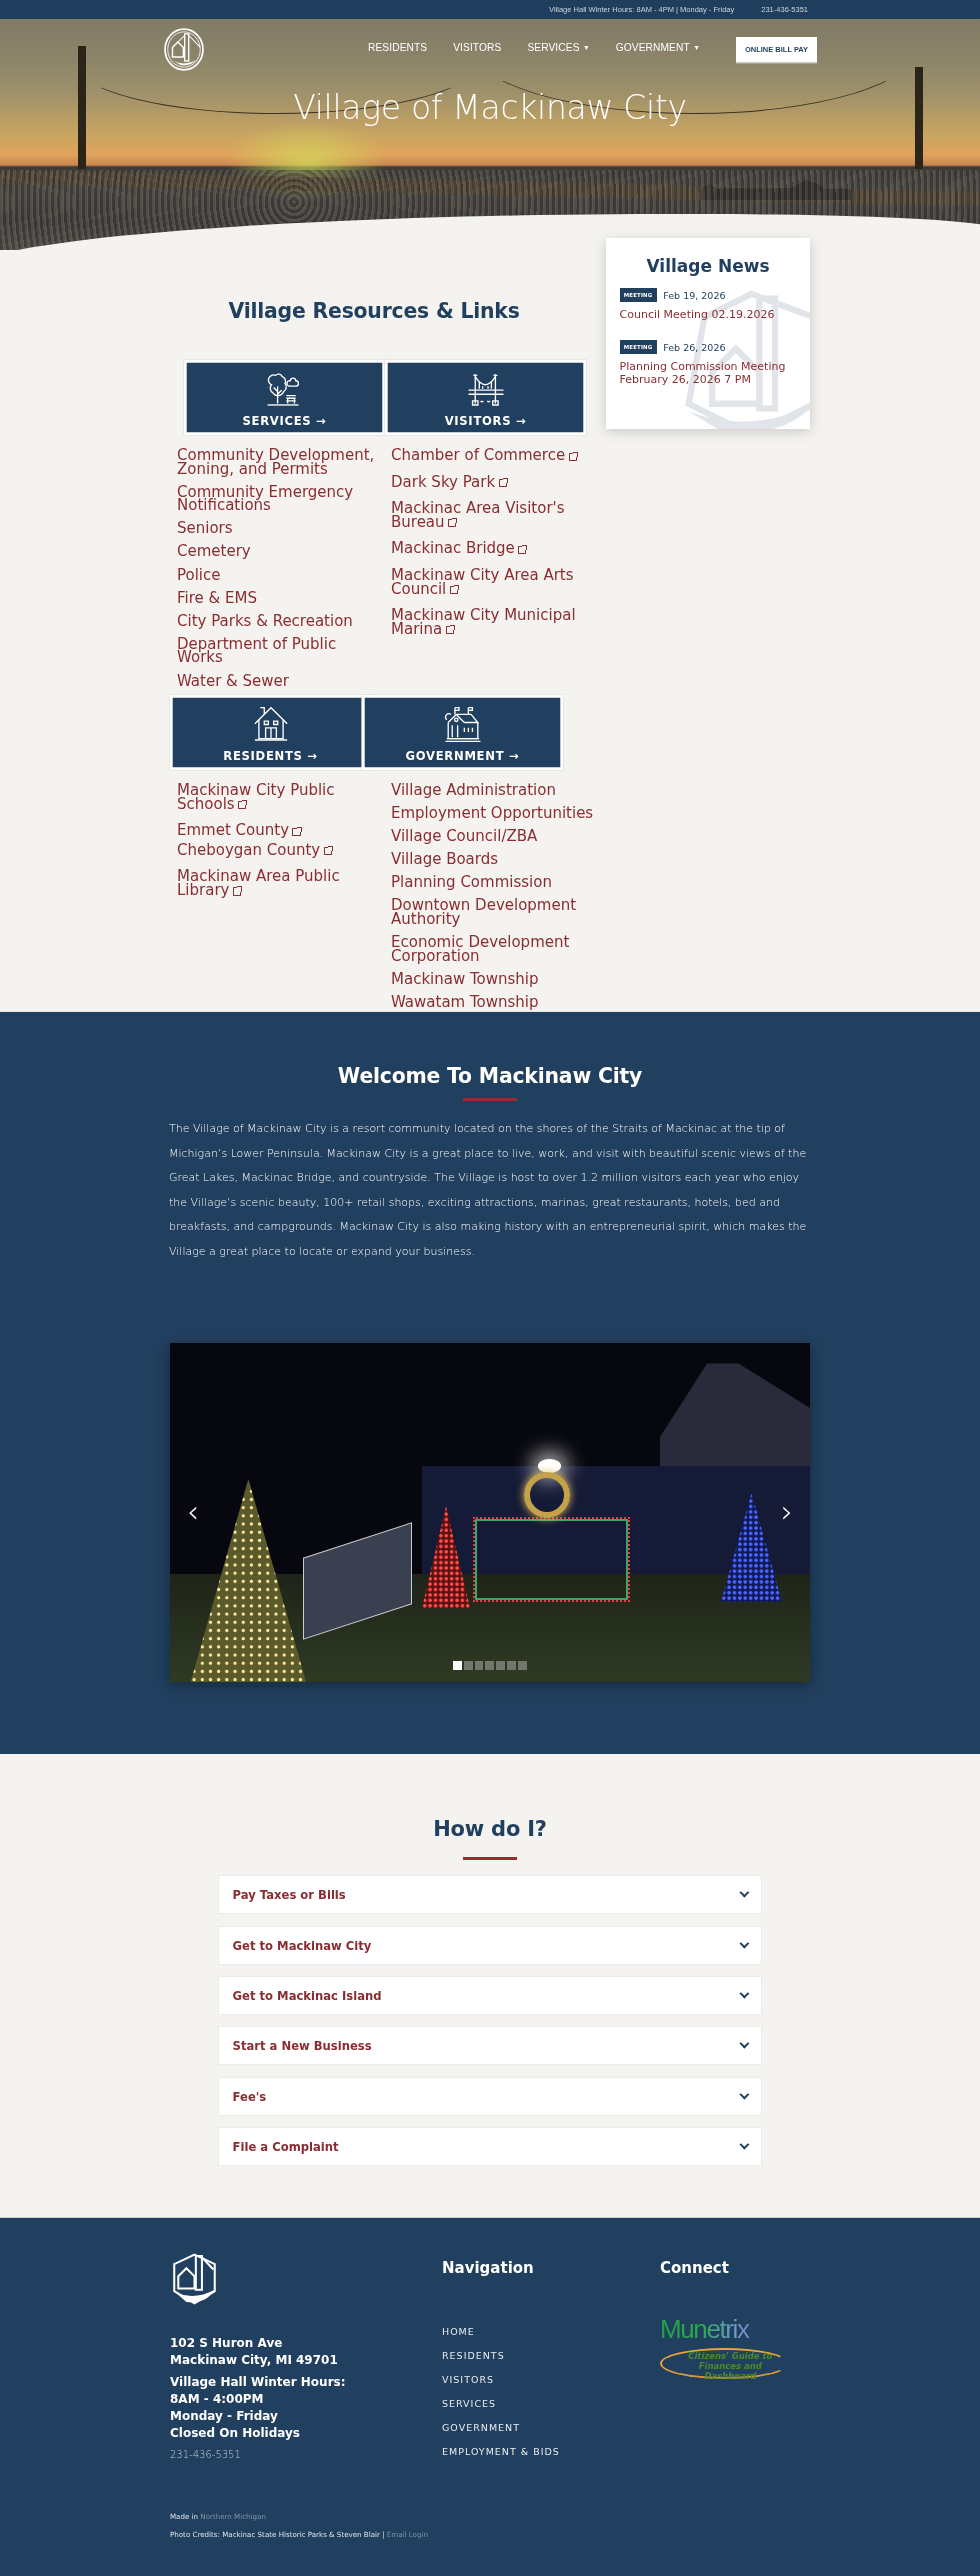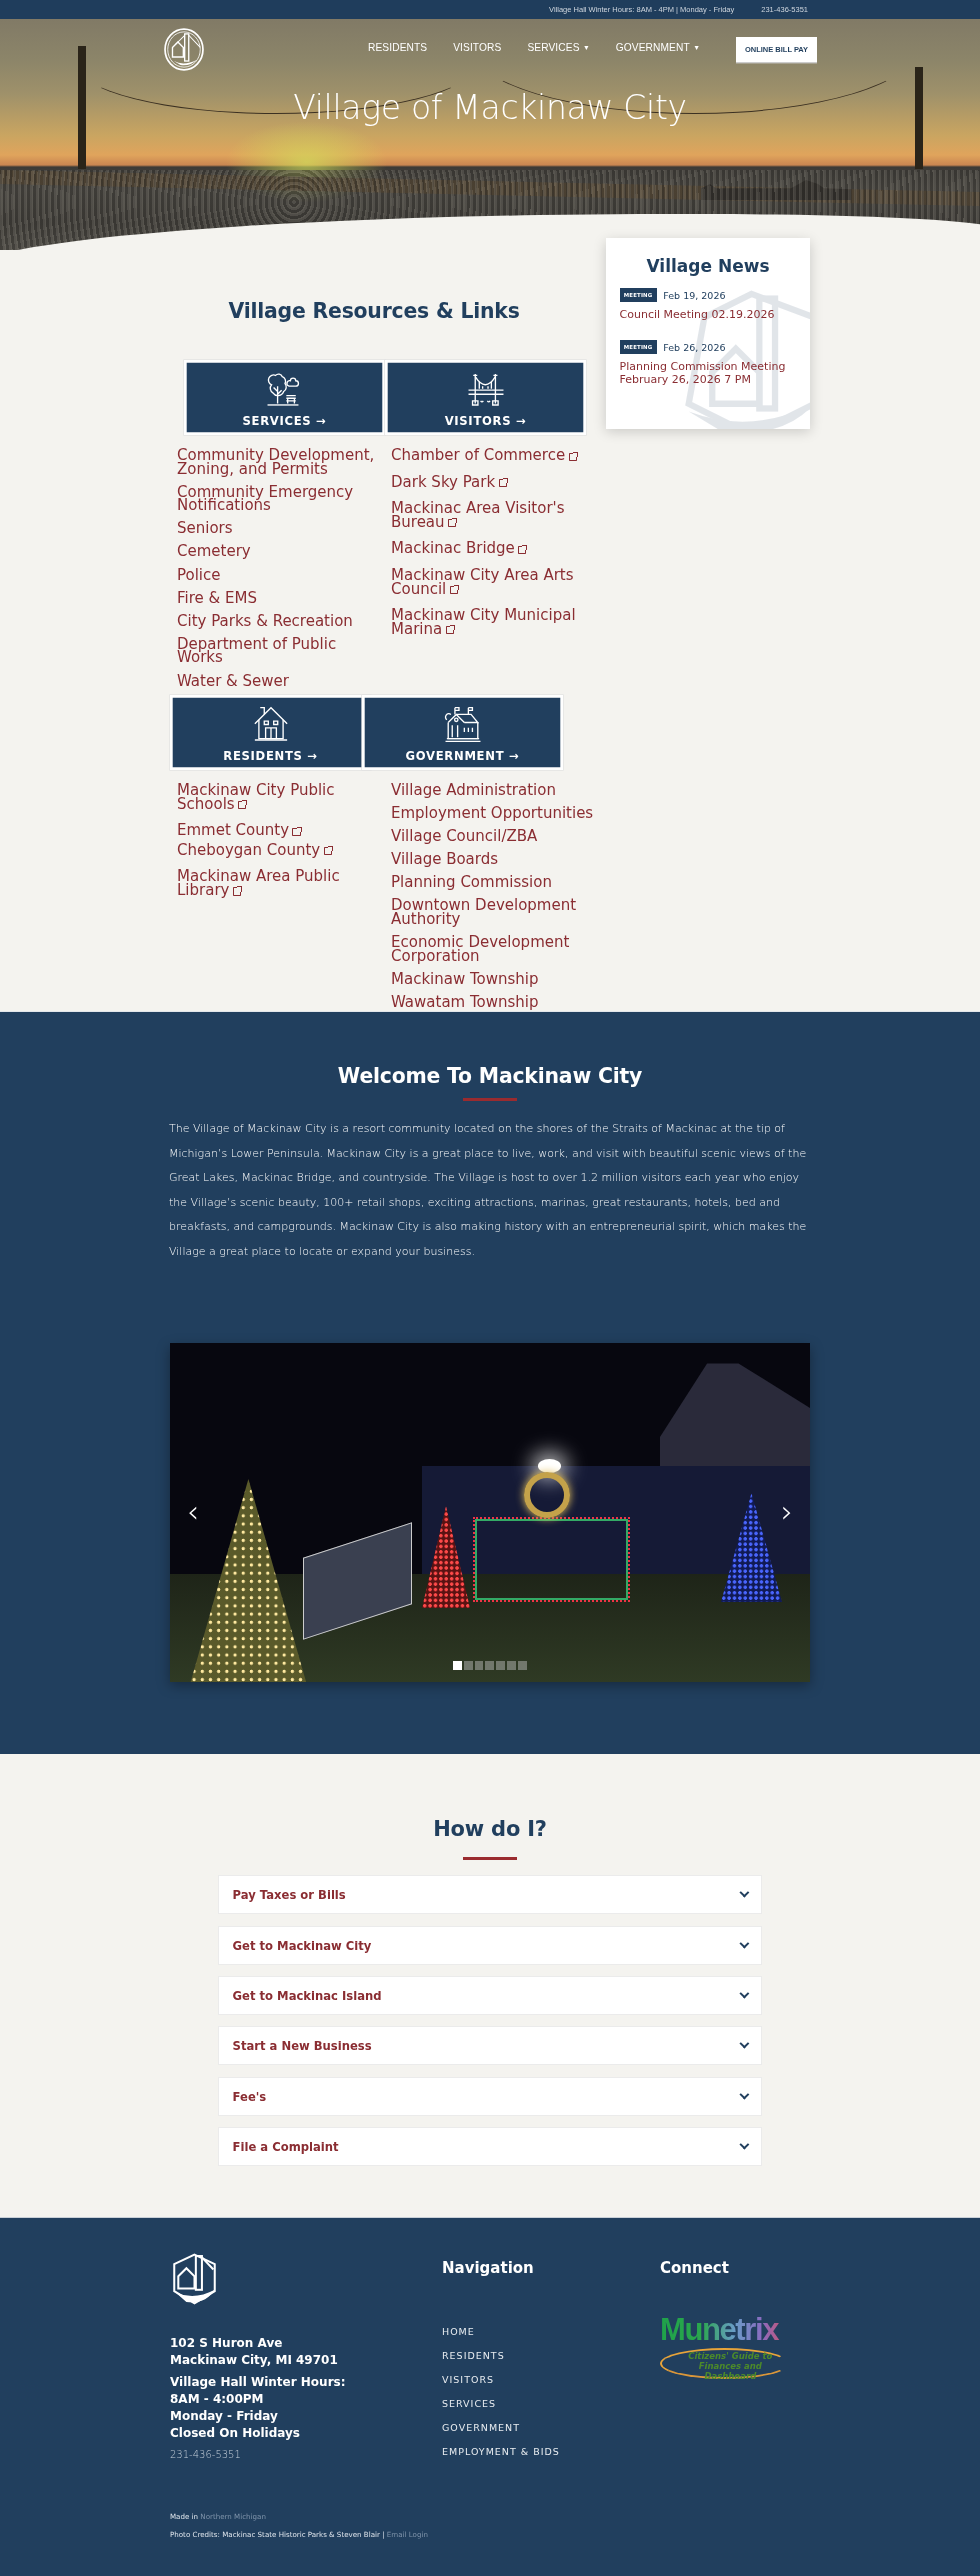--- a/index.html
+++ b/index.html
@@ -70,21 +70,21 @@
 
 .footer{position:relative;height:359px;background:#213f5e;color:#fff;border-top:1.4px solid #c9d0d8}
 .footer .flogo{position:absolute;left:170px;top:34px;width:49px;height:54px}
 .footer .addr{position:absolute;left:170px;top:117px;font-size:12px;line-height:17px;font-weight:bold}
 .footer .addr .gap{height:5.4px}
 .footer .phone{position:absolute;left:170px;top:231px;font-size:10px;color:#c5cfda;font-weight:300}
 .footer h3{position:absolute;top:41px;font-size:15px;font-weight:bold}
 .footer .fnav{position:absolute;left:442px;top:102px;list-style:none}
 .footer .fnav li{font-size:9.5px;letter-spacing:1px;line-height:24px;color:#e8ecf0}
 .munetrix{position:absolute;left:660px;top:95px;width:136px;height:75px}
-.munetrix .mt{font-family:"Liberation Sans",sans-serif;font-weight:bold;font-size:31px;letter-spacing:-1.4px;background:linear-gradient(90deg,#1fa24a,#2aa74d 30%,#6a9cc8 55%,#8a6bc0 75%,#e84a48);-webkit-background-clip:text;background-clip:text;color:transparent;line-height:33px}
+.munetrix .mt{font-family:"Liberation Sans",sans-serif;font-weight:normal;font-size:26px;letter-spacing:-1.4px;background:linear-gradient(90deg,#1fa24a,#2aa74d 30%,#6a9cc8 55%,#8a6bc0 75%,#e84a48);-webkit-background-clip:text;background-clip:text;color:transparent;line-height:33px}
 .munetrix .ring{position:absolute;left:0;top:35px;width:129px;height:31px;border:2px solid #e8a43a;border-radius:50%;border-right-color:transparent;border-bottom-color:#d9963a}
 .munetrix .sub{position:absolute;left:12.3px;top:38px;width:116px;text-align:center;color:#4c8a2a;font-style:italic;font-weight:bold;font-size:8.5px;line-height:10.2px}
 .credits{position:absolute;left:170px;top:290px;font-size:7.1px;line-height:18.4px;color:#dfe5ec}
 .credits .muted{color:#7f93aa}
 </style>
 </head>
 <body>
 
 <div class="topbar">
   <span>Village Hall Winter Hours: 8AM - 4PM | Monday - Friday</span>

